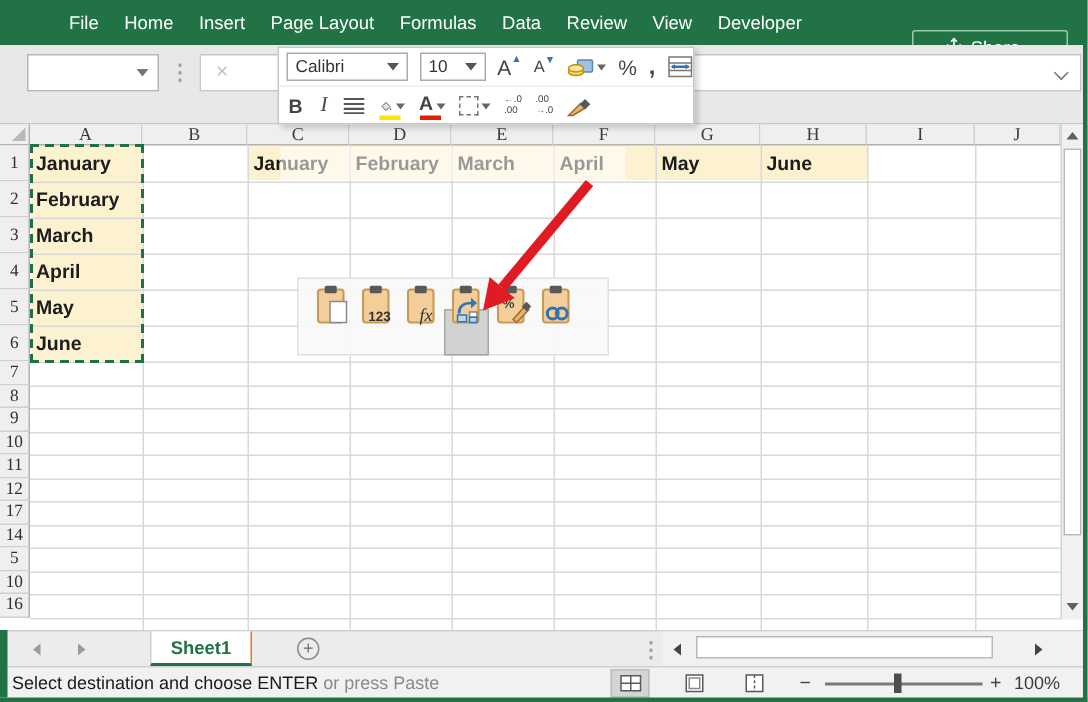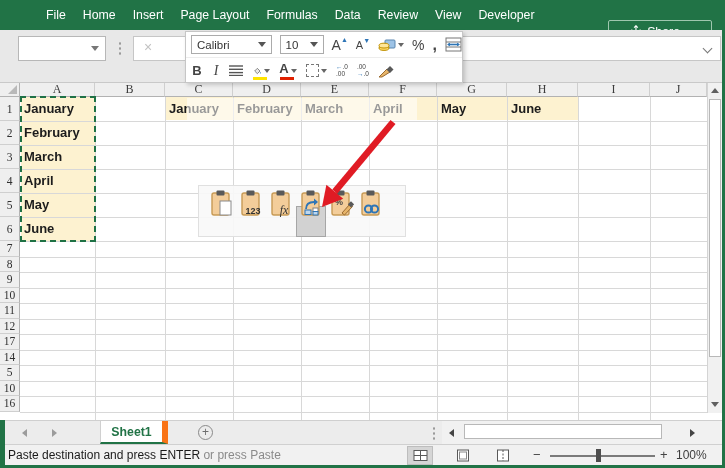--- a/index.html
+++ b/index.html
@@ -60,21 +60,21 @@
   
   #vscroll{left:707px;top:83px;width:15px;height:330px;background:#f1f1f1;border-left:1px solid #d4d4d4;box-sizing:border-box;}
   .sbtn{position:absolute;display:flex;align-items:center;justify-content:center;}
   .tri-up{width:0;height:0;border-left:4px solid transparent;border-right:4px solid transparent;border-bottom:5px solid #606060;}
   .tri-dn{width:0;height:0;border-left:4px solid transparent;border-right:4px solid transparent;border-top:5px solid #606060;}
   .tri-lf{width:0;height:0;border-top:4px solid transparent;border-bottom:4px solid transparent;border-right:5px solid #444;}
   .tri-rt{width:0;height:0;border-top:4px solid transparent;border-bottom:4px solid transparent;border-left:5px solid #444;}
   #vthumb{left:1px;top:16px;width:12px;height:258px;background:#fff;border:1px solid #b8b8b8;box-sizing:border-box;}
   
   #tabbar{left:0;top:420px;width:725px;height:24px;background:#ececec;border-top:1px solid #cfcfcf;box-sizing:border-box;}
-  #sheet-tab{position:absolute;left:100px;top:0;width:68px;height:23px;background:#fff;border-left:1px solid #d0d0d0;border-right:6px solid #f97316;
+  #sheet-tab{position:absolute;left:100px;top:0;width:68px;height:23px;background:#fff;border-left:1px solid #d0d0d0;border-right:1px solid #f97316;
              border-bottom:2px solid #217346;box-sizing:border-box;display:flex;align-items:center;justify-content:center;
              color:#217346;font-weight:bold;font-size:12.3px;}
   #addsheet{position:absolute;left:198px;top:4px;width:15px;height:15px;border:1px solid #8a8a8a;border-radius:50%;
             color:#6d6d6d;font-size:12px;line-height:13px;text-align:center;box-sizing:border-box;}
   #hscrollwrap{position:absolute;left:442px;top:0;width:280px;height:23px;background:#f1f1f1;}
   #hthumb{position:absolute;left:22px;top:3px;width:198px;height:15px;background:#fff;border:1px solid #b8b8b8;box-sizing:border-box;}
   
   #statusbar{left:0;top:444px;width:725px;height:21px;background:#f1f1f1;border-top:1px solid #d0d0d0;box-sizing:border-box;
              font-size:12px;color:#1a1a1a;}
   #status-msg{position:absolute;left:8px;top:3px;white-space:nowrap;}
@@ -238,21 +238,21 @@
         </div>
       <div id="hthumb"></div>
       <div class="sbtn" style="left:248px;top:8px;">
           <span class="tri-rt"></span>
         </div>
     </div>
   </div>
 
   <div class="abs" id="statusbar">
     <div id="status-msg">
-      <span>Paste destination and press ENTER</span><span class="muted"> or press Paste</span>
+      <span>Select destination and choose ENTER</span><span class="muted"> or press Paste</span>
     </div>
     <div class="viewbtn active" style="left:407px;">
       <svg width="15" height="13" viewBox="0 0 15 13">
           <rect x="1" y="1.5" width="13" height="10" fill="#fff" stroke="#595959"></rect>
           <line x1="1" y1="6.5" x2="14" y2="6.5" stroke="#595959"></line>
           <line x1="7.5" y1="1.5" x2="7.5" y2="11.5" stroke="#595959"></line>
         </svg>
     </div>
     <div class="viewbtn" style="left:450px;">
       <svg width="14" height="13" viewBox="0 0 14 13">

